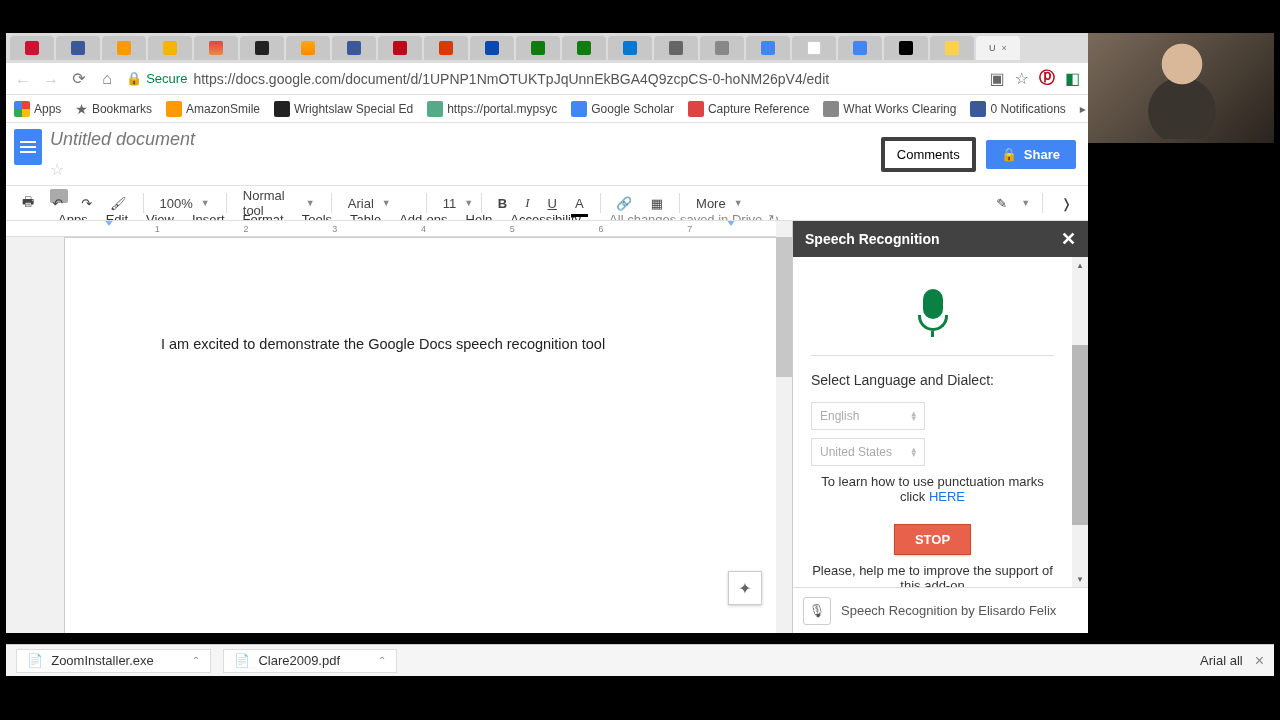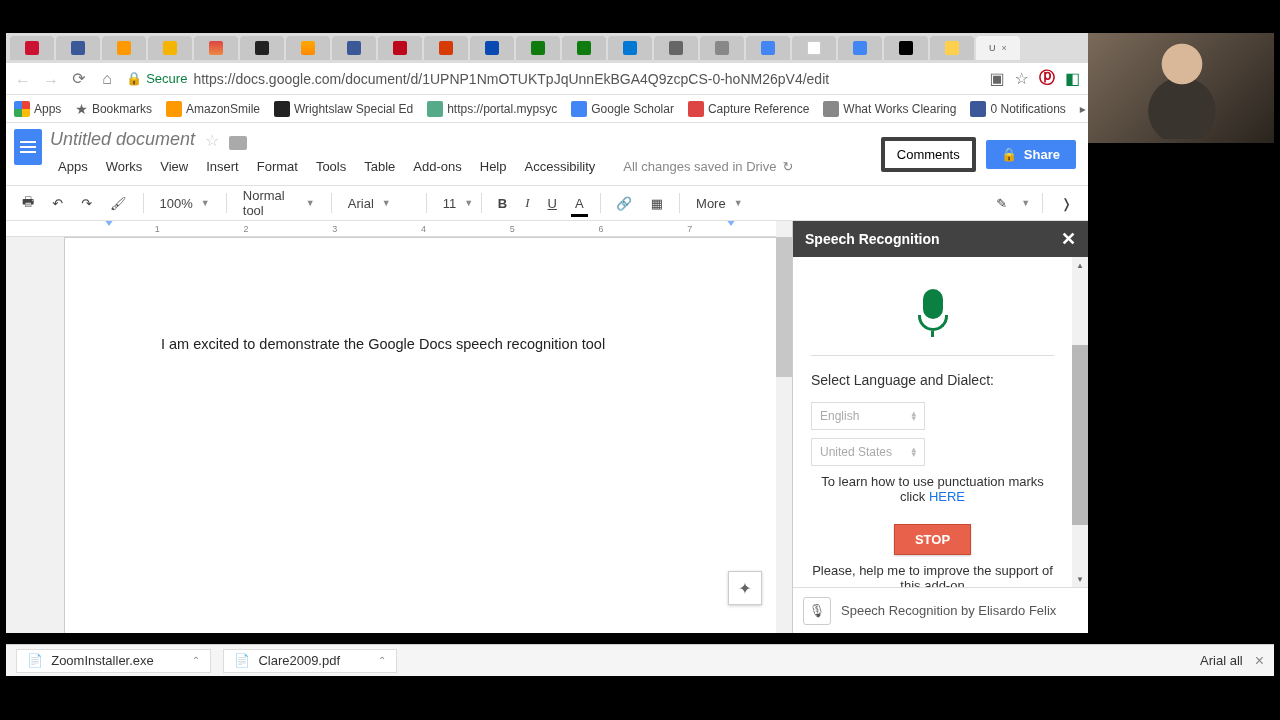--- a/index.html
+++ b/index.html
@@ -22,21 +22,21 @@
 .bm-icon { width: 16px; height: 16px; background: #aaa; border-radius: 2px; display:inline-block;}
 .apps-ic{background:repeating-conic-gradient(#ea4335 0 25%,#fbbc05 0 50%,#34a853 0 75%,#4285f4 0 100%);border-radius:2px;}
 .star-ic::before{content:"★";color:#666;font-size:14px;}
 .docs-app { flex: 1; display: flex; flex-direction: column; overflow: hidden; }
 .docs-header { display: flex; height: 62px; }
 .docs-logo { width: 44px; display: flex; align-items: flex-start; justify-content: center; padding-top: 6px; }
 .docs-logo-inner { width: 28px; height: 36px; background: #4285f4; border-radius: 2px; position: relative; }
 .docs-logo-inner::before,.docs-logo-inner::after{content:"";position:absolute;left:6px;height:2px;background:#fff;}
 .docs-logo-inner::before{top:12px;width:16px;box-shadow:0 5px 0 #fff,0 10px 0 #fff;}
 .docs-title-area { flex: 1; padding-top: 6px; }
-.doc-title-row { display: flex; align-items: flex-end; gap: 10px; }
+.doc-title-row { display: flex; align-items: flex-start; gap: 10px; flex-direction: column; }
 .doc-title { font-size: 18px; color: #777; font-style: italic; }
 .title-star { color: #ccc; font-size: 16px; cursor:pointer;}
 .title-folder { width:18px;height:14px;background:#aaa;border-radius:2px;cursor:pointer;}
 .menu-bar { display: flex; gap: 2px; font-size: 13px; color: #333; margin-top: 6px; align-items: center; }
 .menu-item { padding: 3px 8px; cursor: pointer; }
 .saved { color: #888; font-size: 13px; margin-left: 18px; display:flex;align-items:center;gap:6px;}
 .header-right { display: flex; align-items: center; gap: 10px; padding-right: 12px; }
 .comments-btn { background: #fff; border: 4px solid #404040; padding: 6px 12px; font-size: 13px; border-radius: 2px; cursor: pointer; }
 .share-btn { background: #4285f4; color: #fff; border: none; padding: 7px 16px; font-size: 13px; font-weight: bold; border-radius: 2px; cursor: pointer; display:flex;align-items:center;gap:6px;}
 .toolbar { height: 36px; border-top: 1px solid #e0e0e0; border-bottom: 1px solid #e0e0e0; display: flex; align-items: center; padding: 0 10px; gap: 6px; font-size: 13px; color: #444; }
@@ -235,21 +235,21 @@
           <div class="docs-logo-inner"></div>
         </div>
       <div class="docs-title-area">
         <div class="doc-title-row">
           <span class="doc-title">Untitled document</span>
           <span class="title-star">☆</span>
           <span class="title-folder"></span>
         </div>
         <div class="menu-bar">
           <span class="menu-item">Apps</span>
-          <span class="menu-item">Works</span>
+          <span class="menu-item">Edit</span>
           <span class="menu-item">View</span>
           <span class="menu-item">Insert</span>
           <span class="menu-item">Format</span>
           <span class="menu-item">Tools</span>
           <span class="menu-item">Table</span>
           <span class="menu-item">Add-ons</span>
           <span class="menu-item">Help</span>
           <span class="menu-item">Accessibility</span>
           <span class="saved">
               <span>All changes saved in Drive</span>

